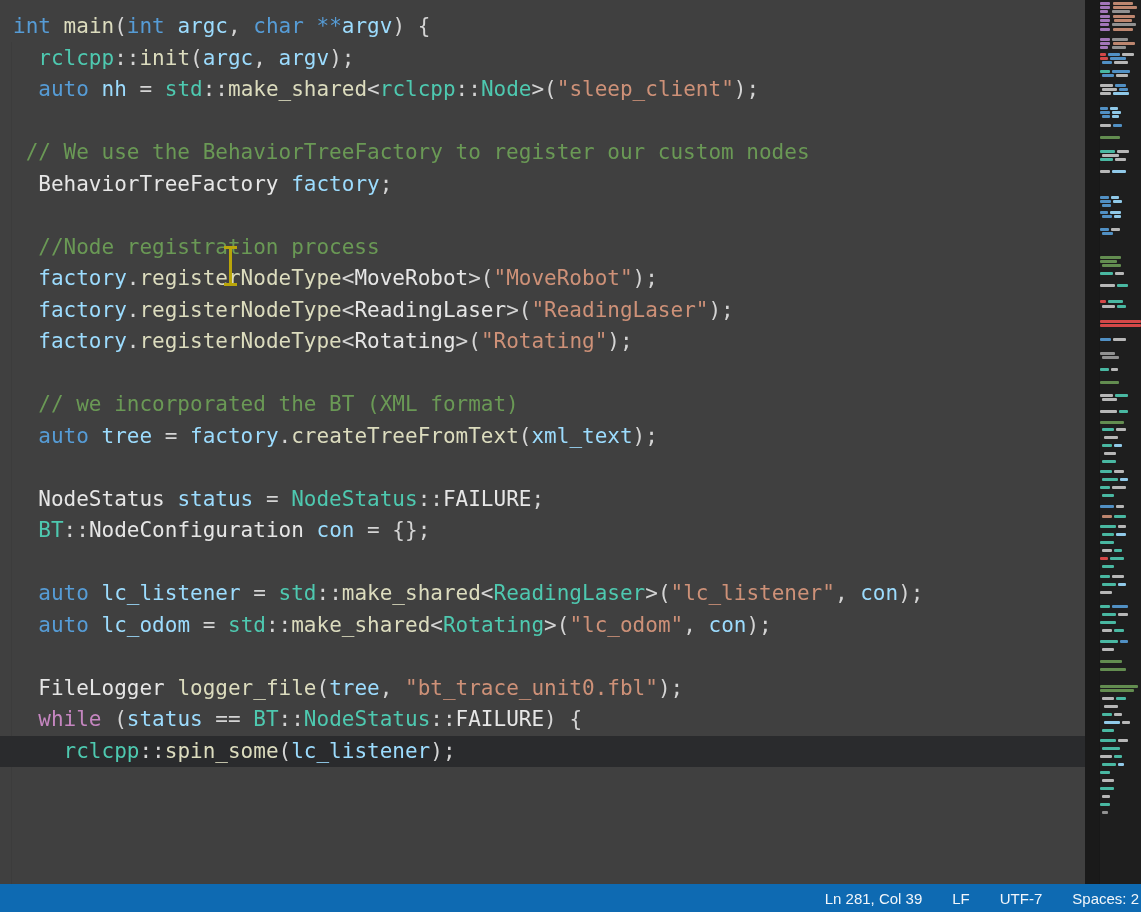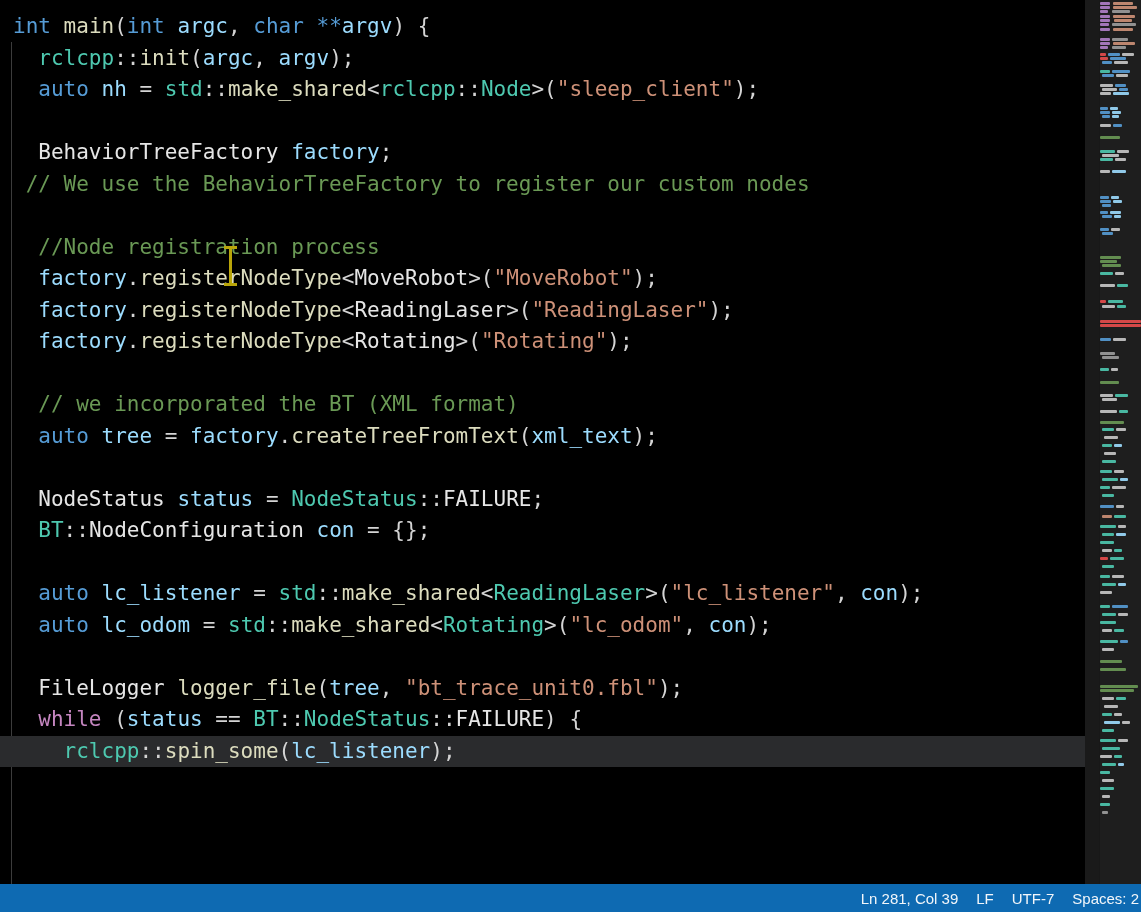--- a/index.html
+++ b/index.html
@@ -1,53 +1,53 @@
 <!DOCTYPE html>
 <html><head>
 <meta charset="utf-8">
 <style>
   html,body{margin:0;padding:0;background:#151515;}
-  #screen{position:relative;width:1141px;height:912px;overflow:hidden;background:#000000;}
+  #screen{position:relative;width:1141px;height:912px;overflow:hidden;background:#404040;}
   
   #editor{position:absolute;left:0;top:0;width:1085px;height:884px;overflow:hidden;
           font-family:"DejaVu Sans Mono",monospace;font-size:21px;font-weight:500;}
   #indent-guide{position:absolute;left:11px;top:42px;width:1px;height:842px;background:#3c3c3c;}
   #code{position:absolute;left:0;top:11px;width:100%;}
   .line{height:31.5px;line-height:31.5px;white-space:pre;padding-left:13px;color:#d4d4d4;}
   .line.hl{background:#2a2b2d;}
   
   #ibeam{position:absolute;left:222px;top:246px;width:17px;height:40px;pointer-events:none;}
   #ibeam .stem{position:absolute;left:7px;top:0;width:3px;height:40px;background:#b9a50a;}
   #ibeam .serif{position:absolute;width:13px;height:3px;left:2px;background:#b9a50a;}
   #ibeam .top{top:0;} #ibeam .bot{bottom:0;}
   
   #minimap-gutter{position:absolute;right:41px;top:0;width:15px;height:884px;background:#1a1a1a;}
   #minimap{position:absolute;right:0;top:0;width:41px;height:884px;background:#1e1e1e;border-left:1px solid #181818;}
   .mm-seg{position:absolute;height:3px;border-radius:1px;opacity:.9;}
   
   #status-bar{position:absolute;left:0;bottom:0;width:100%;height:28px;background:#0e6ab2;
-              display:flex;align-items:center;justify-content:flex-end;gap:0;
+              display:flex;align-items:center;justify-content:flex-end;gap:12px;
               font-family:"Liberation Sans",sans-serif;font-size:15px;color:#f2f6fa;}
   .status-item{padding:0 9px;white-space:nowrap;cursor:pointer;height:100%;display:flex;align-items:center;}
   .status-item:last-child{padding-right:2px;}
 </style>
 </head>
 <body>
 
 <div id="screen">
 
   <div id="editor">
     <div id="indent-guide"></div>
     <div id="code">
         <div class="line"><span style="color: rgb(86, 156, 214);">int</span><span style="color: rgb(212, 212, 212);"> </span><span style="color: rgb(220, 220, 190);">main</span><span style="color: rgb(212, 212, 212);">(</span><span style="color: rgb(86, 156, 214);">int</span><span style="color: rgb(212, 212, 212);"> </span><span style="color: rgb(156, 220, 254);">argc</span><span style="color: rgb(212, 212, 212);">, </span><span style="color: rgb(86, 156, 214);">char</span><span style="color: rgb(212, 212, 212);"> </span><span style="color: rgb(86, 156, 214);">**</span><span style="color: rgb(156, 220, 254);">argv</span><span style="color: rgb(212, 212, 212);">) {</span></div>
         <div class="line"><span style="color: rgb(212, 212, 212);">  </span><span style="color: rgb(78, 201, 176);">rclcpp</span><span style="color: rgb(212, 212, 212);">::</span><span style="color: rgb(220, 220, 190);">init</span><span style="color: rgb(212, 212, 212);">(</span><span style="color: rgb(156, 220, 254);">argc</span><span style="color: rgb(212, 212, 212);">, </span><span style="color: rgb(156, 220, 254);">argv</span><span style="color: rgb(212, 212, 212);">);</span></div>
         <div class="line"><span style="color: rgb(212, 212, 212);">  </span><span style="color: rgb(86, 156, 214);">auto</span><span style="color: rgb(212, 212, 212);"> </span><span style="color: rgb(156, 220, 254);">nh</span><span style="color: rgb(212, 212, 212);"> = </span><span style="color: rgb(78, 201, 176);">std</span><span style="color: rgb(212, 212, 212);">::</span><span style="color: rgb(220, 220, 190);">make_shared</span><span style="color: rgb(212, 212, 212);">&lt;</span><span style="color: rgb(78, 201, 176);">rclcpp</span><span style="color: rgb(212, 212, 212);">::</span><span style="color: rgb(78, 201, 176);">Node</span><span style="color: rgb(212, 212, 212);">&gt;(</span><span style="color: rgb(206, 145, 120);">"sleep_client"</span><span style="color: rgb(212, 212, 212);">);</span></div>
         <div class="line"><span style="color: rgb(212, 212, 212);"></span></div>
+        <div class="line"><span style="color: rgb(212, 212, 212);"> </span><span style="color: rgb(106, 153, 85);">// We use the BehaviorTreeFactory to register our custom nodes</span></div>
         <div class="line"><span style="color: rgb(212, 212, 212);">  </span><span style="color: rgb(230, 230, 230);">BehaviorTreeFactory</span><span style="color: rgb(212, 212, 212);"> </span><span style="color: rgb(156, 220, 254);">factory</span><span style="color: rgb(212, 212, 212);">;</span></div>
-        <div class="line"><span style="color: rgb(212, 212, 212);"> </span><span style="color: rgb(106, 153, 85);">// We use the BehaviorTreeFactory to register our custom nodes</span></div>
         <div class="line"><span style="color: rgb(212, 212, 212);"></span></div>
         <div class="line"><span style="color: rgb(212, 212, 212);">  </span><span style="color: rgb(106, 153, 85);">//Node registration process</span></div>
         <div class="line"><span style="color: rgb(212, 212, 212);">  </span><span style="color: rgb(156, 220, 254);">factory</span><span style="color: rgb(212, 212, 212);">.</span><span style="color: rgb(220, 220, 190);">registerNodeType</span><span style="color: rgb(212, 212, 212);">&lt;</span><span style="color: rgb(230, 230, 230);">MoveRobot</span><span style="color: rgb(212, 212, 212);">&gt;(</span><span style="color: rgb(206, 145, 120);">"MoveRobot"</span><span style="color: rgb(212, 212, 212);">);</span></div>
         <div class="line"><span style="color: rgb(212, 212, 212);">  </span><span style="color: rgb(156, 220, 254);">factory</span><span style="color: rgb(212, 212, 212);">.</span><span style="color: rgb(220, 220, 190);">registerNodeType</span><span style="color: rgb(212, 212, 212);">&lt;</span><span style="color: rgb(230, 230, 230);">ReadingLaser</span><span style="color: rgb(212, 212, 212);">&gt;(</span><span style="color: rgb(206, 145, 120);">"ReadingLaser"</span><span style="color: rgb(212, 212, 212);">);</span></div>
         <div class="line"><span style="color: rgb(212, 212, 212);">  </span><span style="color: rgb(156, 220, 254);">factory</span><span style="color: rgb(212, 212, 212);">.</span><span style="color: rgb(220, 220, 190);">registerNodeType</span><span style="color: rgb(212, 212, 212);">&lt;</span><span style="color: rgb(230, 230, 230);">Rotating</span><span style="color: rgb(212, 212, 212);">&gt;(</span><span style="color: rgb(206, 145, 120);">"Rotating"</span><span style="color: rgb(212, 212, 212);">);</span></div>
         <div class="line"><span style="color: rgb(212, 212, 212);"></span></div>
         <div class="line"><span style="color: rgb(212, 212, 212);">  </span><span style="color: rgb(106, 153, 85);">// we incorporated the BT (XML format)</span></div>
         <div class="line"><span style="color: rgb(212, 212, 212);">  </span><span style="color: rgb(86, 156, 214);">auto</span><span style="color: rgb(212, 212, 212);"> </span><span style="color: rgb(156, 220, 254);">tree</span><span style="color: rgb(212, 212, 212);"> = </span><span style="color: rgb(156, 220, 254);">factory</span><span style="color: rgb(212, 212, 212);">.</span><span style="color: rgb(220, 220, 190);">createTreeFromText</span><span style="color: rgb(212, 212, 212);">(</span><span style="color: rgb(156, 220, 254);">xml_text</span><span style="color: rgb(212, 212, 212);">);</span></div>
         <div class="line"><span style="color: rgb(212, 212, 212);"></span></div>
         <div class="line"><span style="color: rgb(212, 212, 212);">  </span><span style="color: rgb(230, 230, 230);">NodeStatus</span><span style="color: rgb(212, 212, 212);"> </span><span style="color: rgb(156, 220, 254);">status</span><span style="color: rgb(212, 212, 212);"> = </span><span style="color: rgb(78, 201, 176);">NodeStatus</span><span style="color: rgb(212, 212, 212);">::</span><span style="color: rgb(230, 230, 230);">FAILURE</span><span style="color: rgb(212, 212, 212);">;</span></div>

